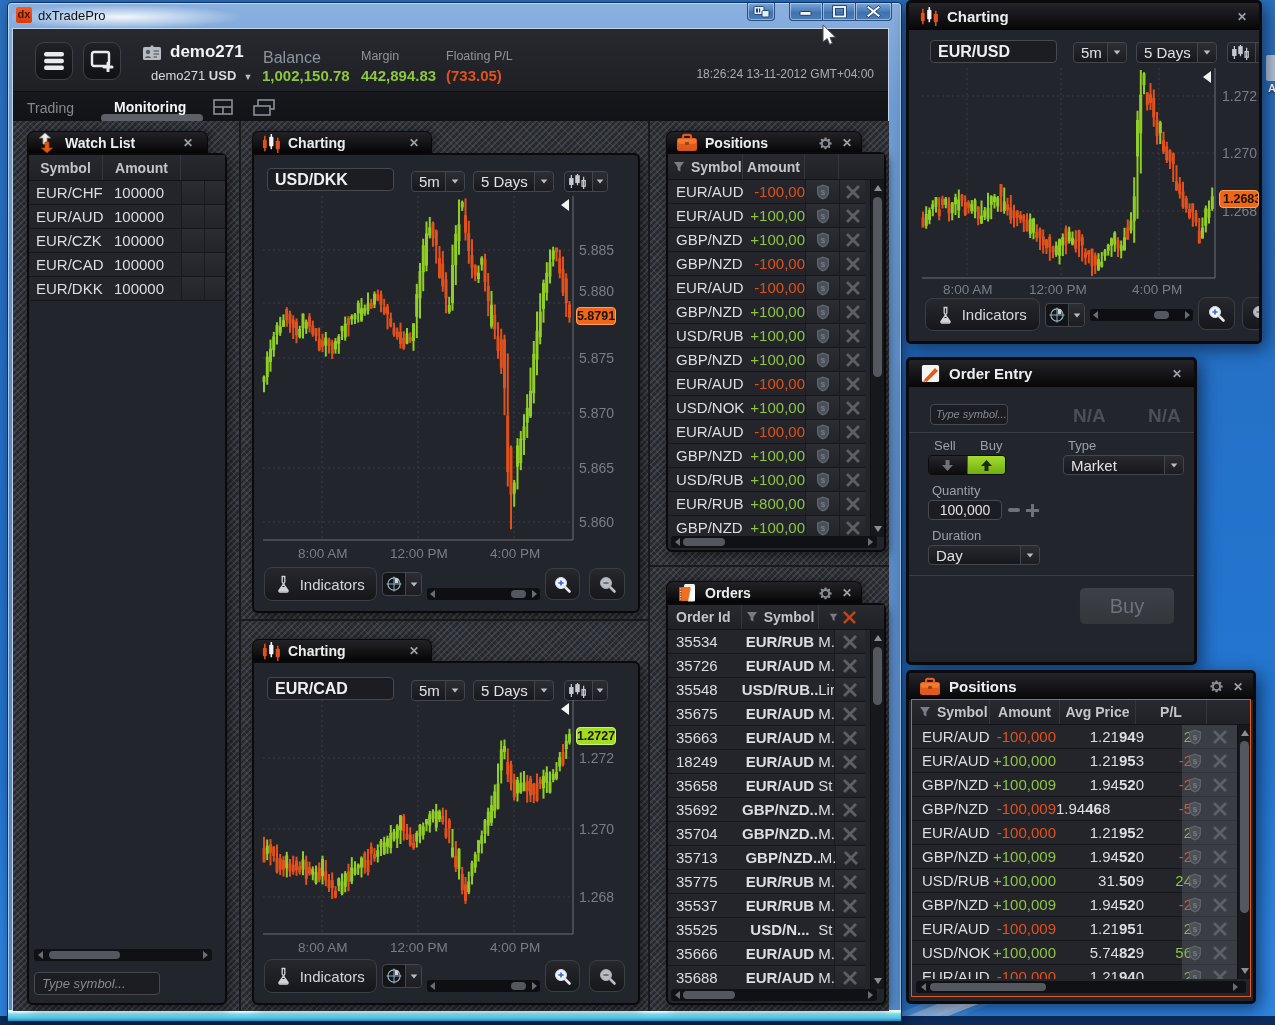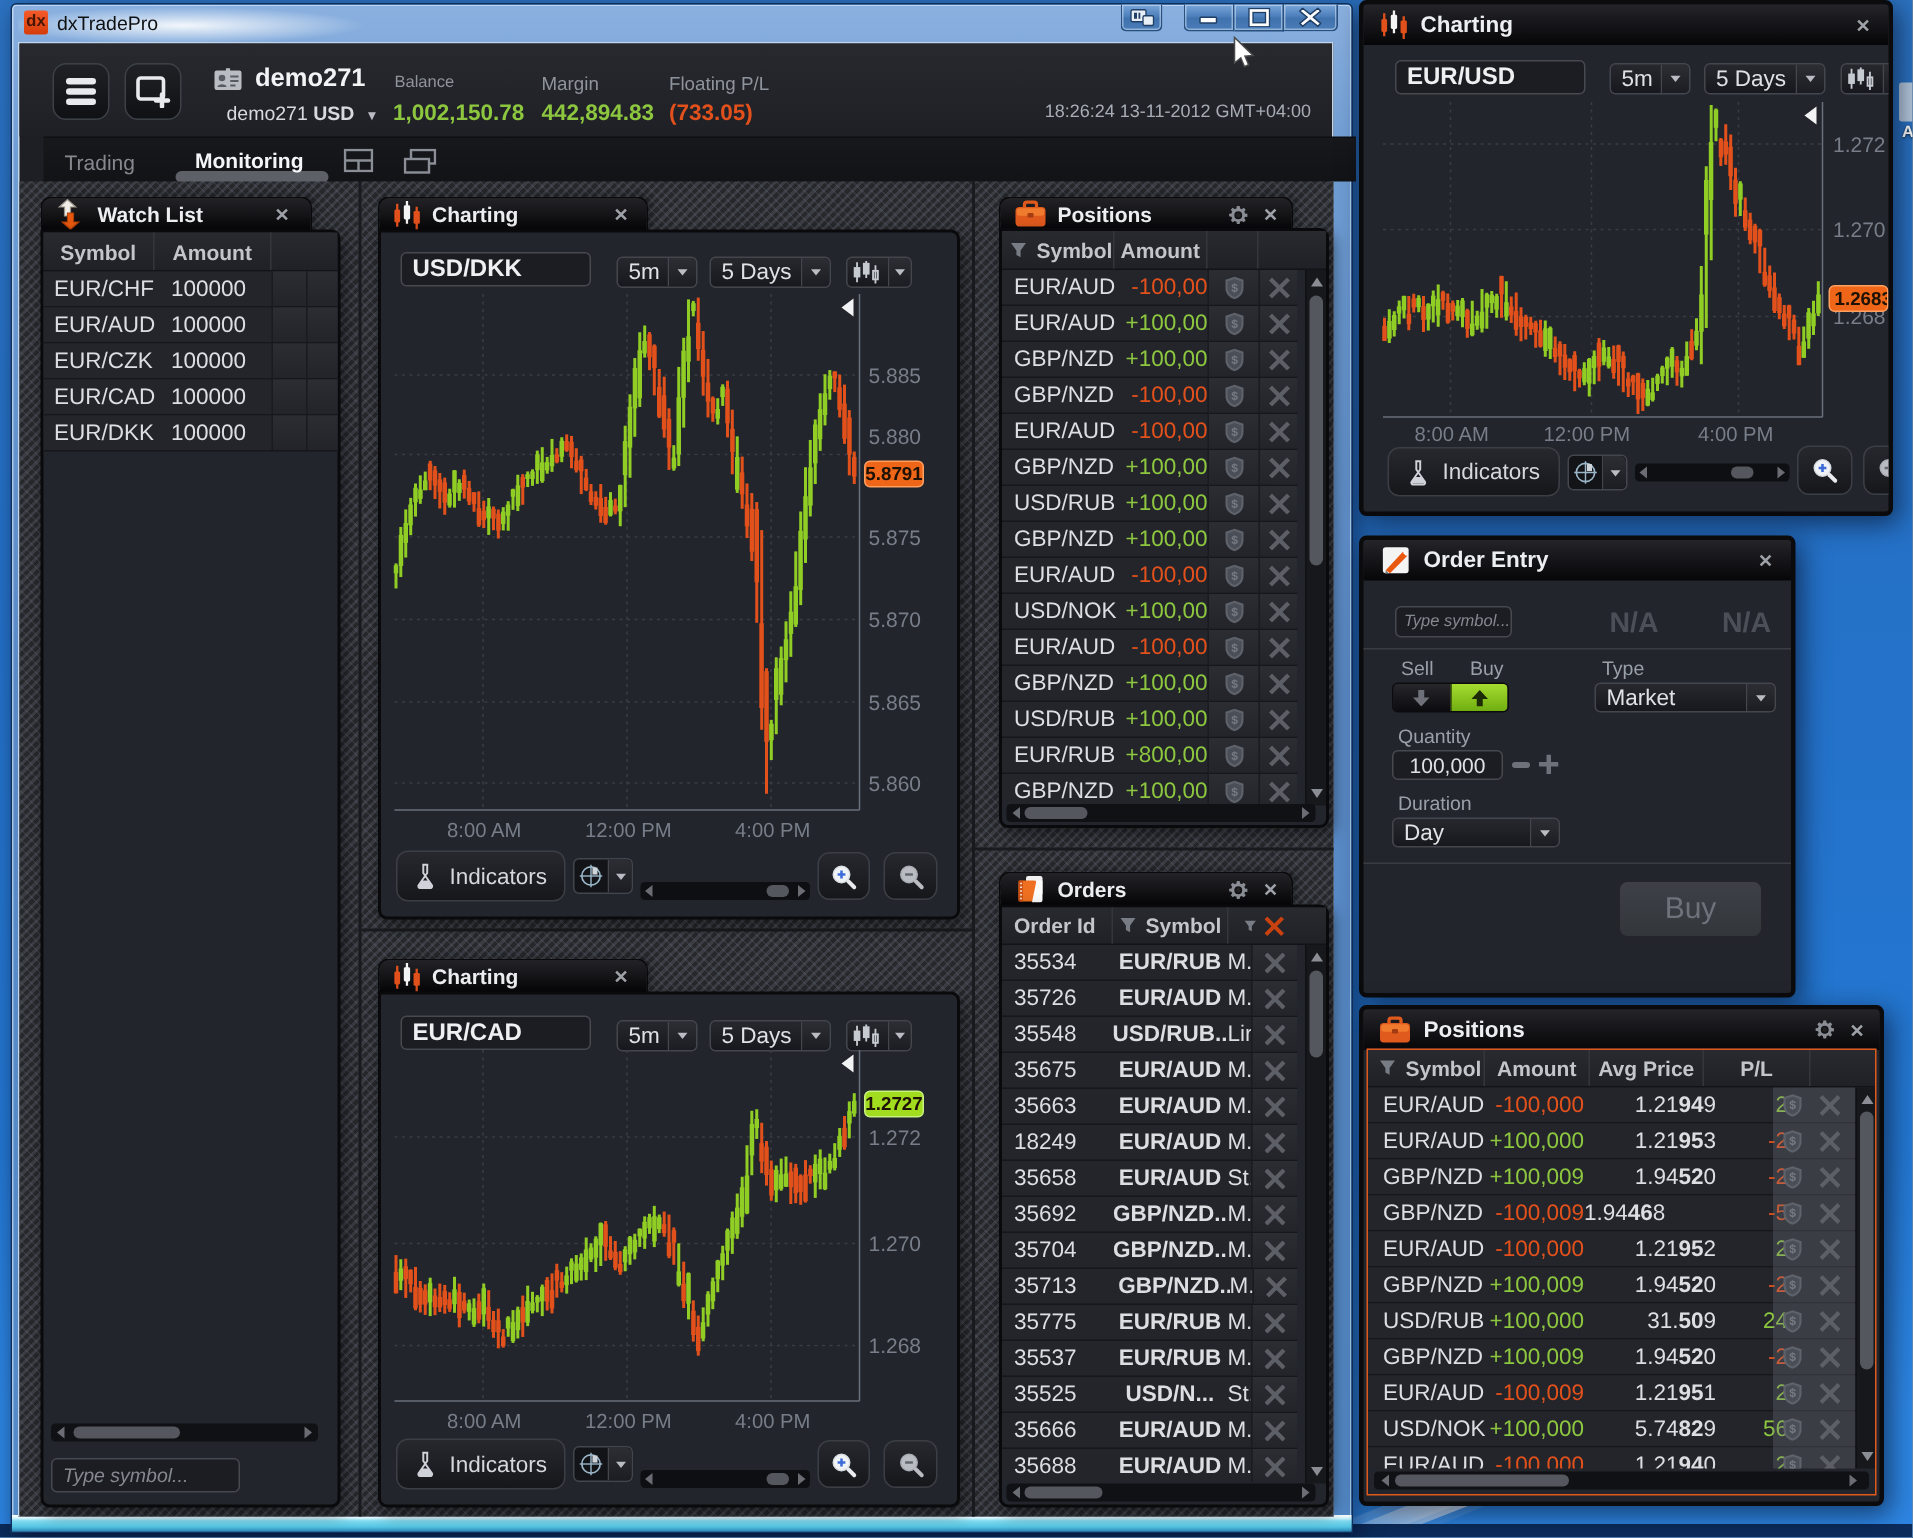--- a/index.html
+++ b/index.html
@@ -18,21 +18,21 @@
 .capbtn { position:absolute; top:0px; height:18px; border:1px solid #29507e;
   border-top:none; border-radius:0 0 4px 4px; background:linear-gradient(180deg,#7ba6d9,#4e80bc 45%,#4072ae 55%,#4a7cb8);
   box-shadow:inset 0 0 0 1px rgba(220,235,250,.5); display:flex; align-items:center; justify-content:center; }
 #clientarea { position:absolute; left:4px; top:25px; width:877px; height:983px;
   background:#1d1f24; border:1px solid #c3d5ea; }
 #toolbar { position:absolute; left:0; top:0; width:100%; height:62px;
   background:linear-gradient(180deg,#27292e,#1e2025); }
 .tbtn { position:absolute; top:13px; width:38px; height:38px; border-radius:9px;
   background:linear-gradient(180deg,#1f2126,#101114); border:1px solid #3c4047;
   display:flex; align-items:center; justify-content:center; }
-#tabsrow { position:absolute; left:16px; top:62px; width:100%; height:30px;
+#tabsrow { position:absolute; left:0; top:62px; width:100%; height:30px;
   background:linear-gradient(180deg,#17181c,#121316); border-top:1px solid #0e0f12; }
 #workspace { position:absolute; left:0; top:92px; width:876px; height:890px;
   background:repeating-linear-gradient(45deg, rgba(138,144,158,.14) 0px, rgba(138,144,158,.14) 1px, transparent 1px, transparent 4.5px),
   repeating-linear-gradient(135deg, #3a3d44 0px, #3a3d44 2px, #26282c 2px, #26282c 4.5px); }
 .ptab { position:absolute; height:23px; background:linear-gradient(180deg,#232327,#050507);
   border:1px solid #0a0a0c; border-bottom:none; border-radius:7px 7px 0 0;
   display:flex; align-items:center; color:#eceef0; font-size:14px; font-weight:bold;
   box-shadow:2px -1px 6px rgba(0,0,0,.35); }
 .ptab .cx { margin-left:auto; color:#9ea2a8; font-weight:bold; font-size:12px; }
 .pbody { position:absolute; background:#22252b; border:2px solid #0a0a0c; border-radius:0 6px 6px 6px;
@@ -142,21 +142,21 @@
             <circle cx="6" cy="7" r="2.2" fill="#585c62"></circle>
             <path d="M3 13 C3 10.5 9 10.5 9 13 Z" fill="#585c62"></path>
             <g stroke="#585c62" stroke-width="1.2">
               <line x1="11.5" y1="6" x2="17" y2="6"></line>
               <line x1="11.5" y1="9" x2="17" y2="9"></line>
               <line x1="11.5" y1="12" x2="15" y2="12"></line>
             </g>
           </svg></div>
       <div class="abs" style="left:157px;top:13px;color:#f2f3f5;font-size:17px;font-weight:bold">demo271</div>
       <div class="abs" style="left:138px;top:39px;color:#d6d9dd;font-size:13px;white-space:nowrap">demo271 <b>USD</b>&nbsp; <span style="font-size:9px;color:#b9bdc3">▼</span></div>
-      <div class="abs" style="left:250px;top:20px;color:#8f949c;font-size:11px">Balance</div>
+      <div class="abs" style="left:250px;top:20px;color:#8f949c;font-size:16px">Balance</div>
       <div class="abs" style="left:249px;top:38px;color:#8dc63f;font-size:15px;font-weight:bold">1,002,150.78</div>
       <div class="abs" style="left:348px;top:20px;color:#8f949c;font-size:12.5px">Margin</div>
       <div class="abs" style="left:348px;top:38px;color:#8dc63f;font-size:15px;font-weight:bold">442,894.83</div>
       <div class="abs" style="left:433px;top:20px;color:#8f949c;font-size:12.5px">Floating P/L</div>
       <div class="abs" style="left:433px;top:38px;color:#e2511c;font-size:15px;font-weight:bold">(733.05)</div>
       <div class="abs" style="right:14px;top:38px;color:#a8adb5;font-size:12px;white-space:nowrap">18:26:24 13-11-2012 GMT+04:00</div>
     </div>
     <div id="tabsrow">
       <div class="abs" style="left:88px;top:22px;width:102px;height:8px;background:#5d6066;border-radius:5px"></div>
       <div class="abs" style="left:14px;top:8px;color:#85898f;font-size:14px">Trading</div>

